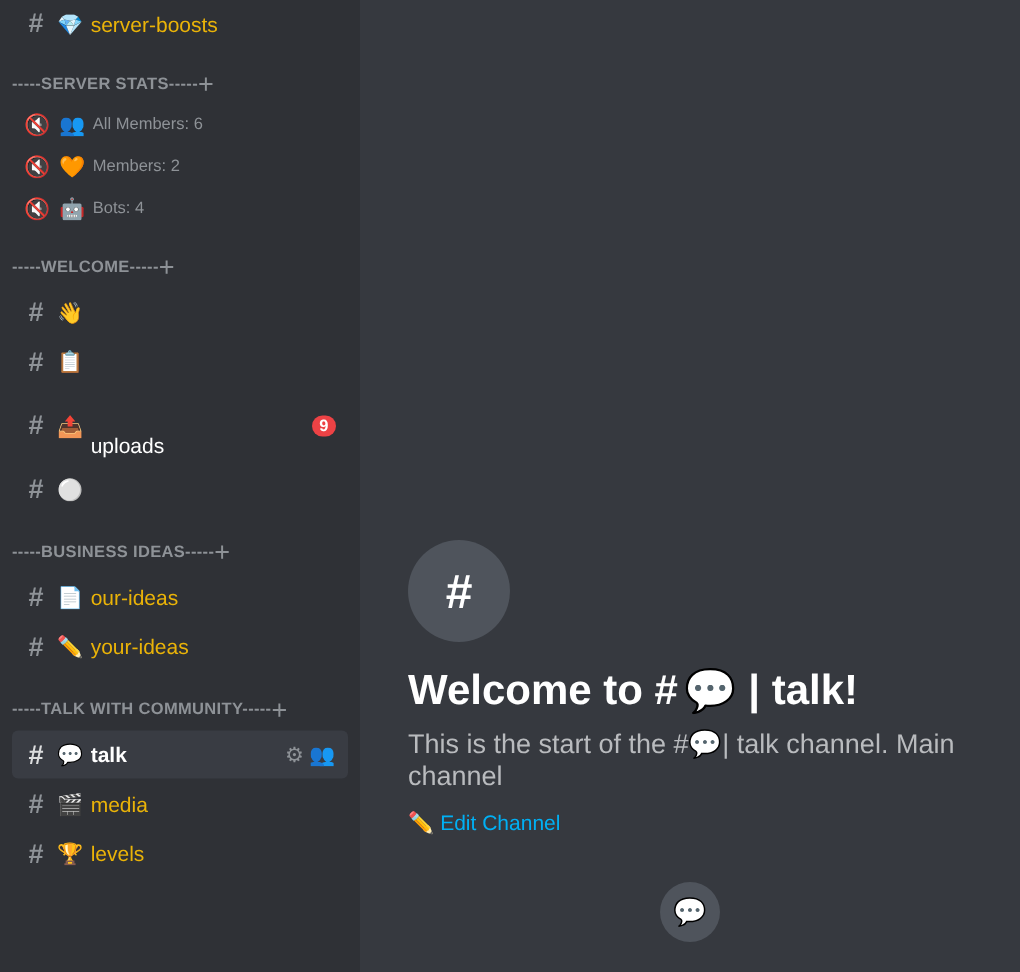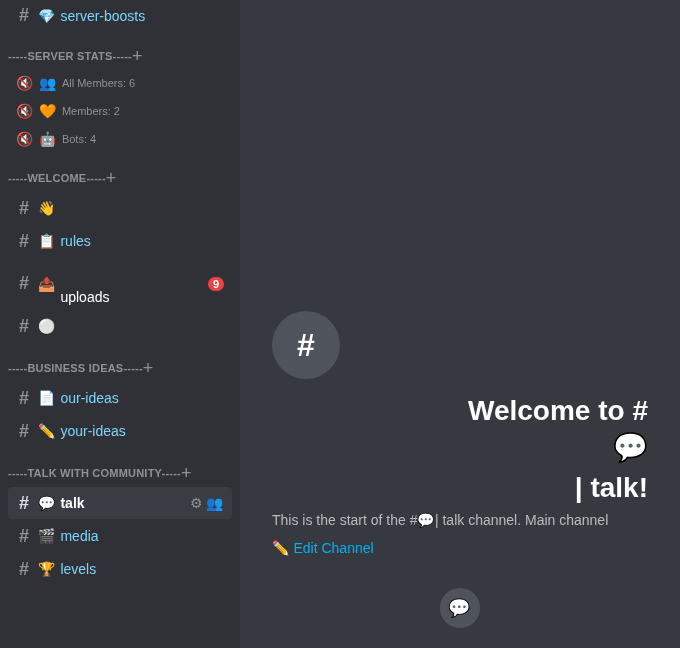--- a/index.html
+++ b/index.html
@@ -75,21 +75,21 @@
       min-width: 16px;
       text-align: center;
     }
 
     .channel-emoji {
       margin-right: 5px;
       font-size: 14px;
     }
 
     .channel-name {
-      color: #7dd3fc;
+      color: #eab308;
       font-size: 14px;
       font-weight: 500;
       flex: 1;
     }
 
     .channel-row.active .channel-name {
       color: #ffffff;
       font-weight: 700;
     }
 
@@ -177,28 +177,27 @@
       font-size: 32px;
       font-weight: 700;
     }
 
     .welcome-title {
       color: #fff;
       font-size: 28px;
       font-weight: 700;
       margin-bottom: 8px;
       display: flex;
-      align-items: flex-end;
+      align-items: flex-start;
       gap: 4px;
-      flex-direction: column;
     }
 
     .welcome-desc {
       color: #b9bbbe;
-      font-size: 14px;
+      font-size: 18px;
       margin-bottom: 12px;
     }
 
     .edit-channel-link {
       color: #00b0f4;
       font-size: 14px;
       cursor: pointer;
       display: flex;
       align-items: center;
       gap: 4px;
@@ -268,21 +267,20 @@
     <span class="category-add">+</span>
   </div>
 
   <div class="channel-row">
     <span class="channel-hash">#</span>
     <span class="channel-emoji">👋</span>
   </div>
   <div class="channel-row">
     <span class="channel-hash">#</span>
     <span class="channel-emoji">📋</span>
-    <span class="channel-name">rules</span>
   </div>
   <div class="channel-row">
     <span class="channel-hash">#</span>
     <span class="channel-emoji">📤</span>
     <span class="channel-name" style="color:#fff;font-weight:400;margin-top:27px;">uploads</span>
     <span class="channel-badge">9</span>
   </div>
   <div class="channel-row">
     <span class="channel-hash">#</span>
     <span class="channel-emoji">⚪</span>

